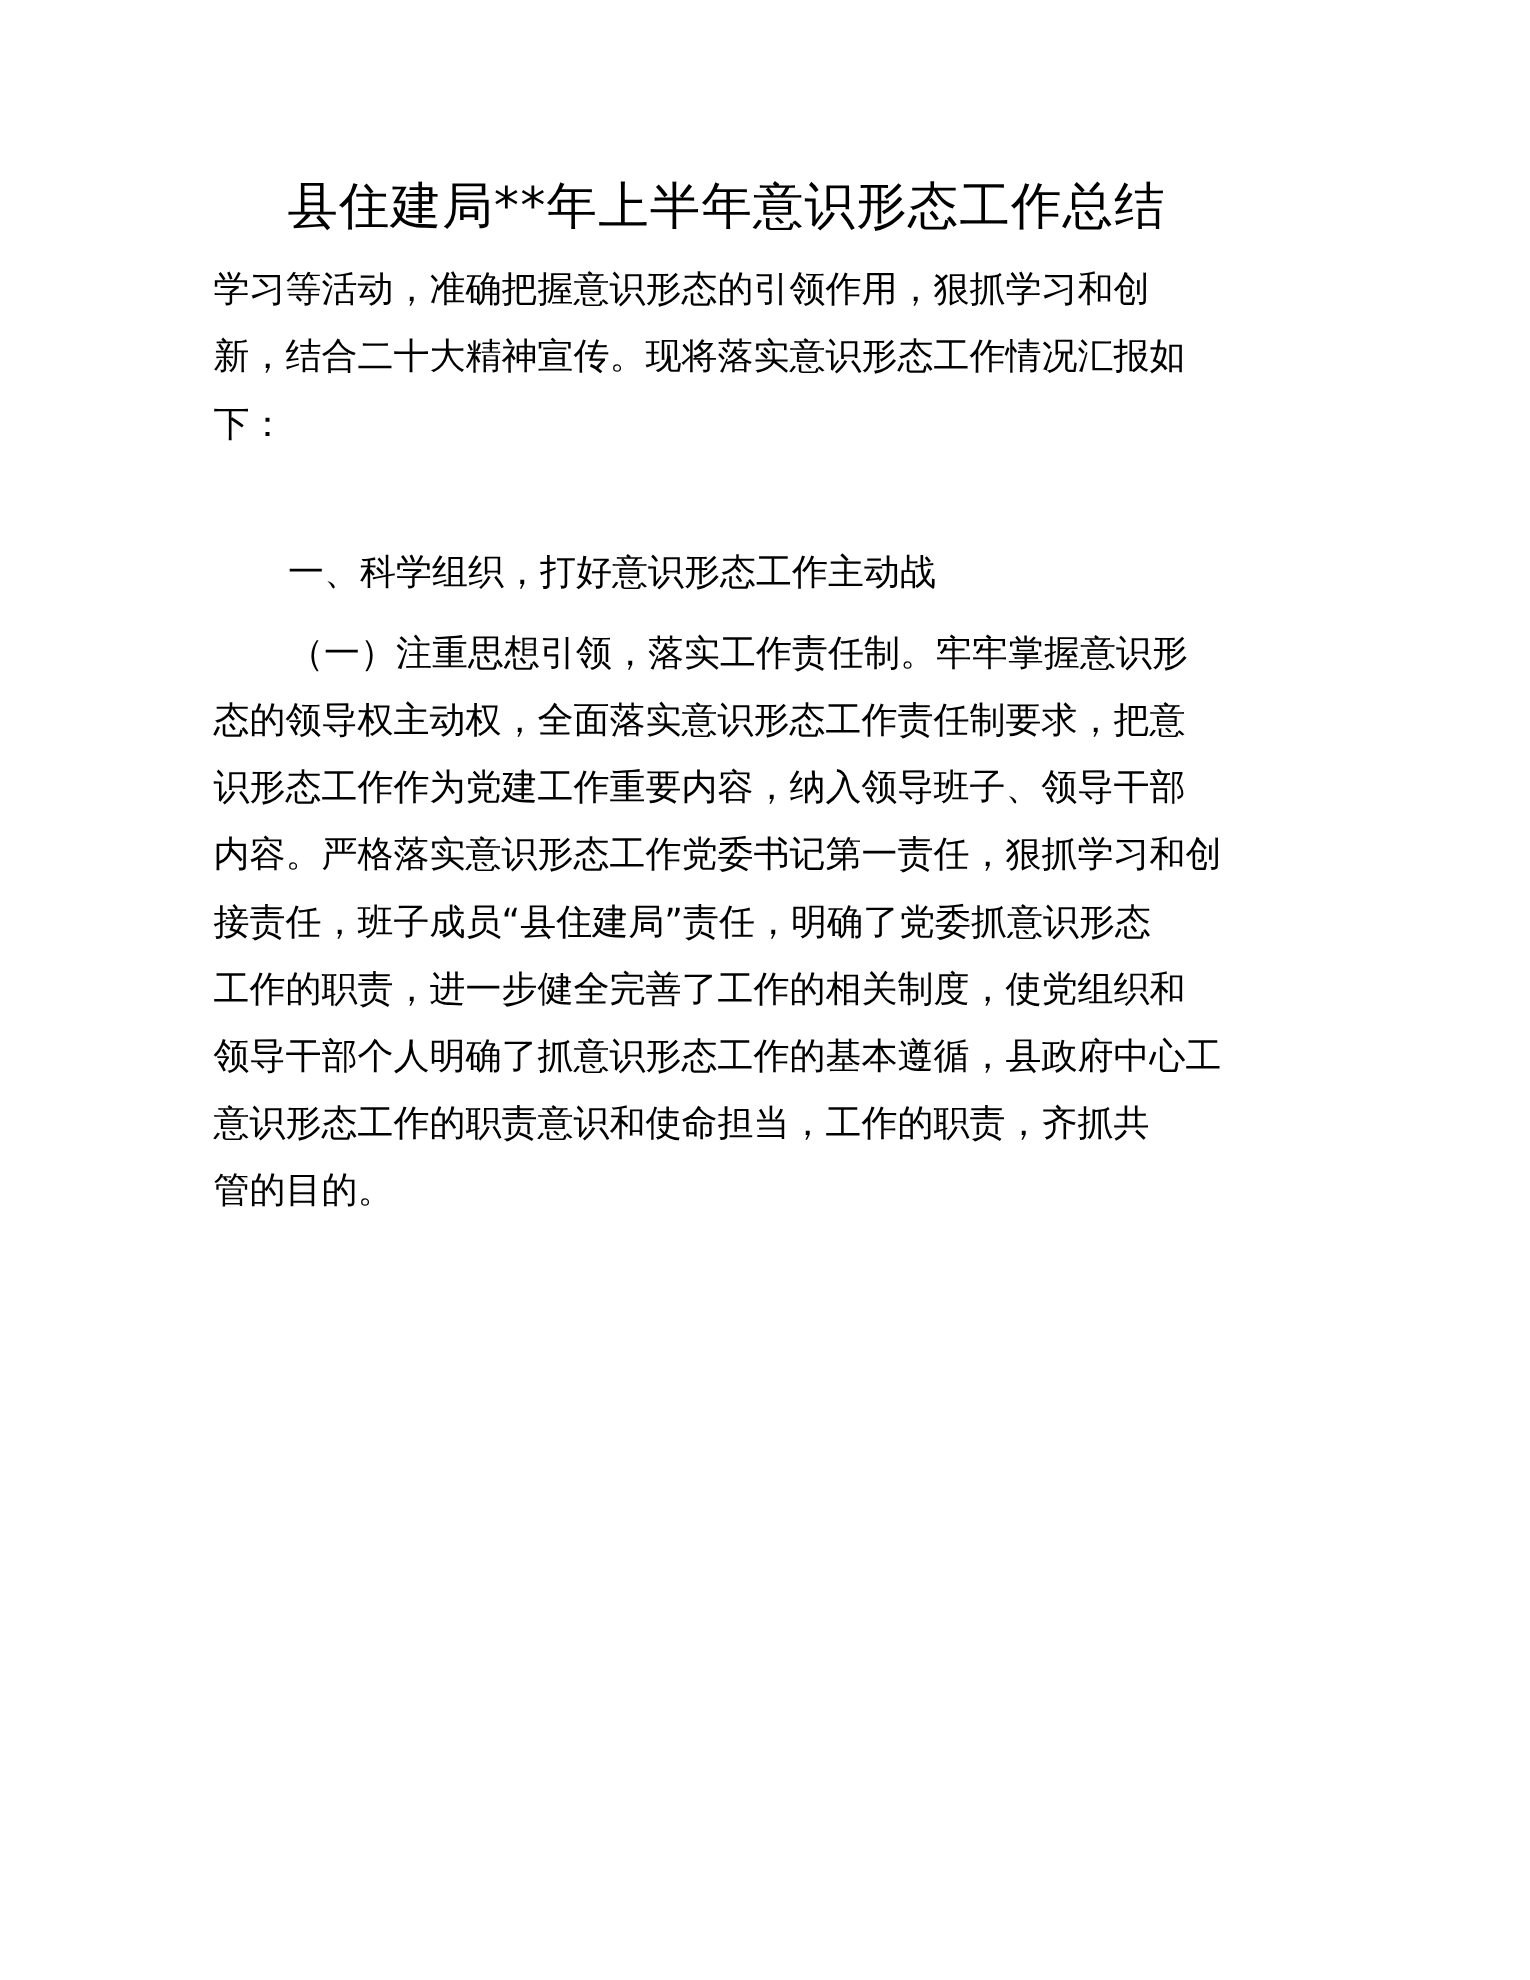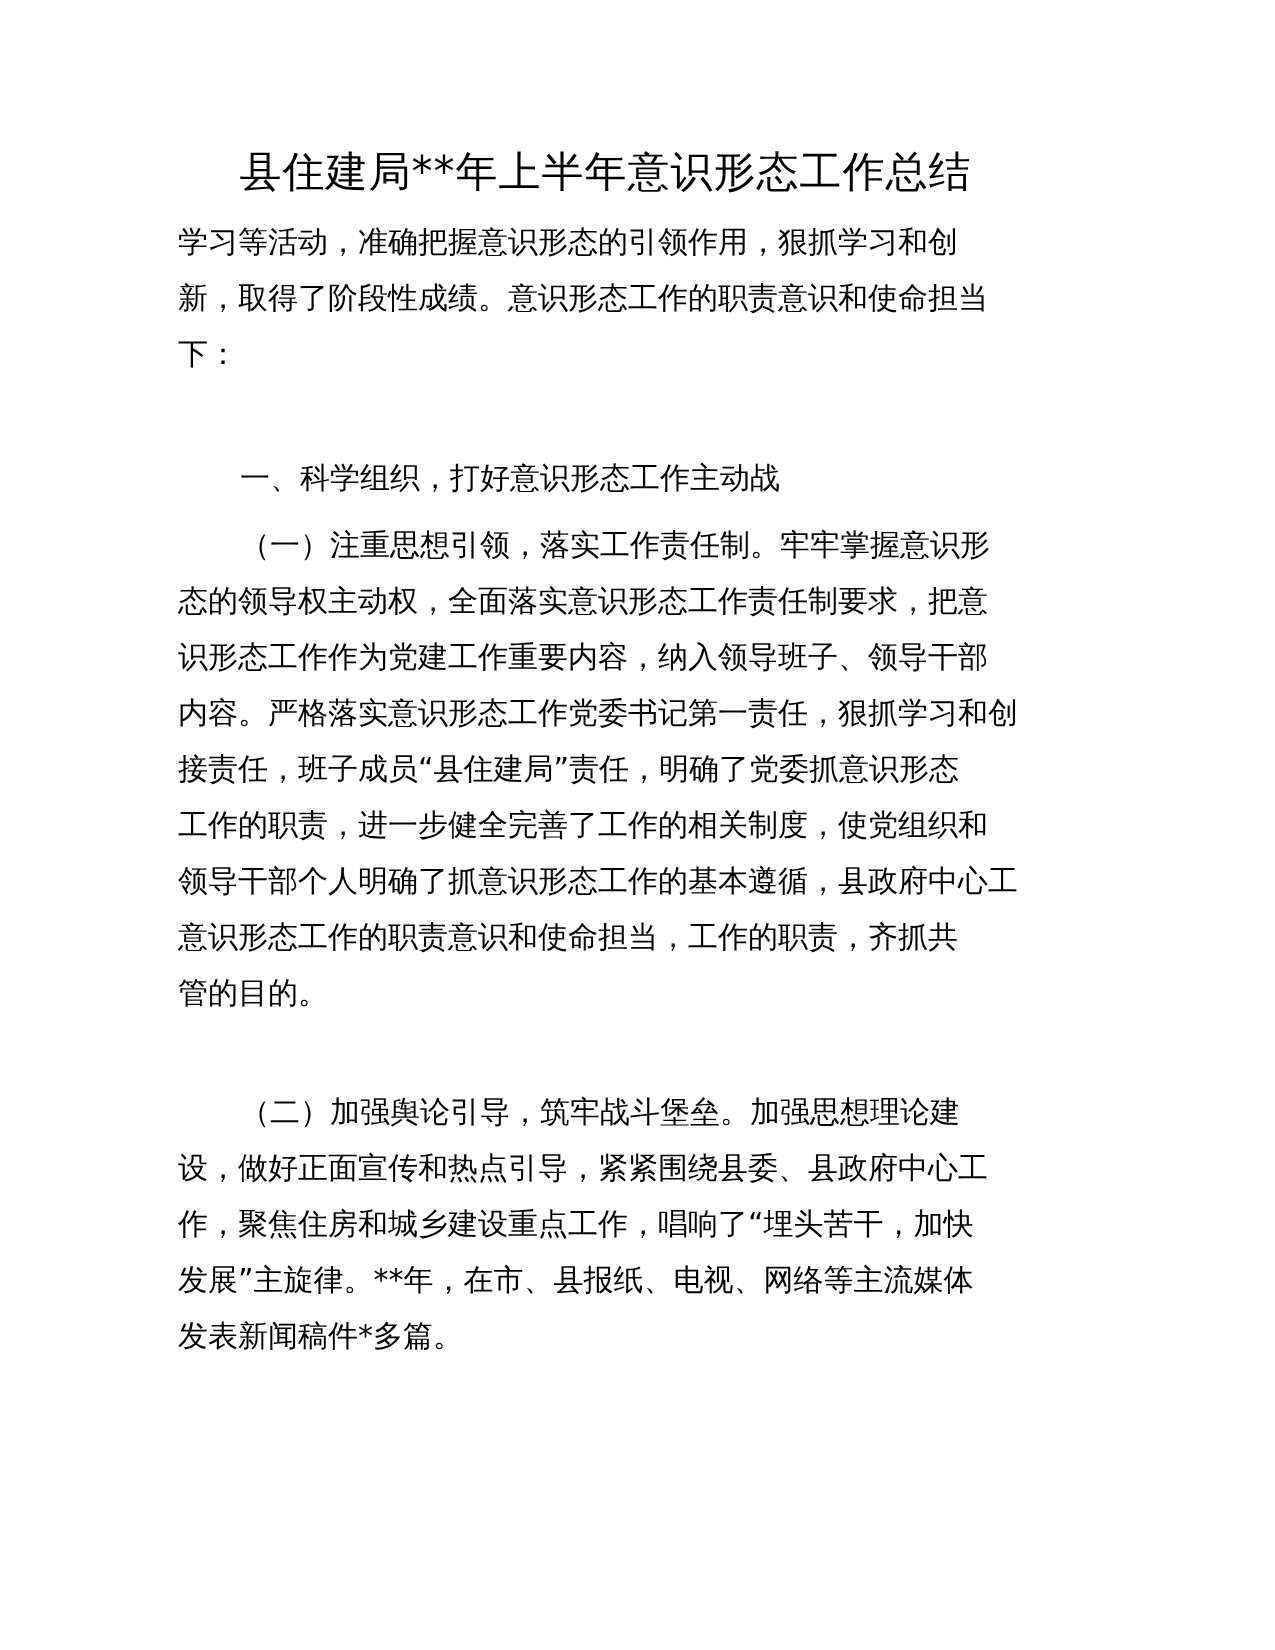--- a/index.html
+++ b/index.html
@@ -52,41 +52,34 @@
   </style>
 </head>
 <body>
 
 <div class="page">
 
   <div class="title">县住建局**年上半年意识形态工作总结</div>
 
   <div class="body-text" style="top:214px;">
     <span class="line">学习等活动，准确把握意识形态的引领作用，狠抓学习和创</span>
-    <span class="line">新，取得了阶段性成绩。意识形态工作的职责意识和使命担当</span>
+    <span class="line">新，结合二十大精神宣传。现将落实意识形态工作情况汇报如</span>
     <span class="line">下：</span>
   </div>
 
   <div class="body-text" style="top:450px;">
     <span class="line indent">一、科学组织，打好意识形态工作主动战</span>
   </div>
 
   <div class="body-text" style="top:517px;">
     <span class="line indent">（一）注重思想引领，落实工作责任制。牢牢掌握意识形</span>
     <span class="line">态的领导权主动权，全面落实意识形态工作责任制要求，把意</span>
     <span class="line">识形态工作作为党建工作重要内容，纳入领导班子、领导干部</span>
     <span class="line">内容。严格落实意识形态工作党委书记第一责任，狠抓学习和创</span>
     <span class="line">接责任，班子成员“县住建局”责任，明确了党委抓意识形态</span>
     <span class="line">工作的职责，进一步健全完善了工作的相关制度，使党组织和</span>
     <span class="line">领导干部个人明确了抓意识形态工作的基本遵循，县政府中心工</span>
     <span class="line">意识形态工作的职责意识和使命担当，工作的职责，齐抓共</span>
     <span class="line">管的目的。</span>
   </div>
 
-  <div class="body-text" style="top:1084px;">
-    <span class="line indent">（二）加强舆论引导，筑牢战斗堡垒。加强思想理论建</span>
-    <span class="line">设，做好正面宣传和热点引导，紧紧围绕县委、县政府中心工</span>
-    <span class="line">作，聚焦住房和城乡建设重点工作，唱响了“埋头苦干，加快</span>
-    <span class="line">发展”主旋律。**年，在市、县报纸、电视、网络等主流媒体</span>
-    <span class="line">发表新闻稿件*多篇。</span>
-  </div>
 
 </div>
 
 </body></html>

